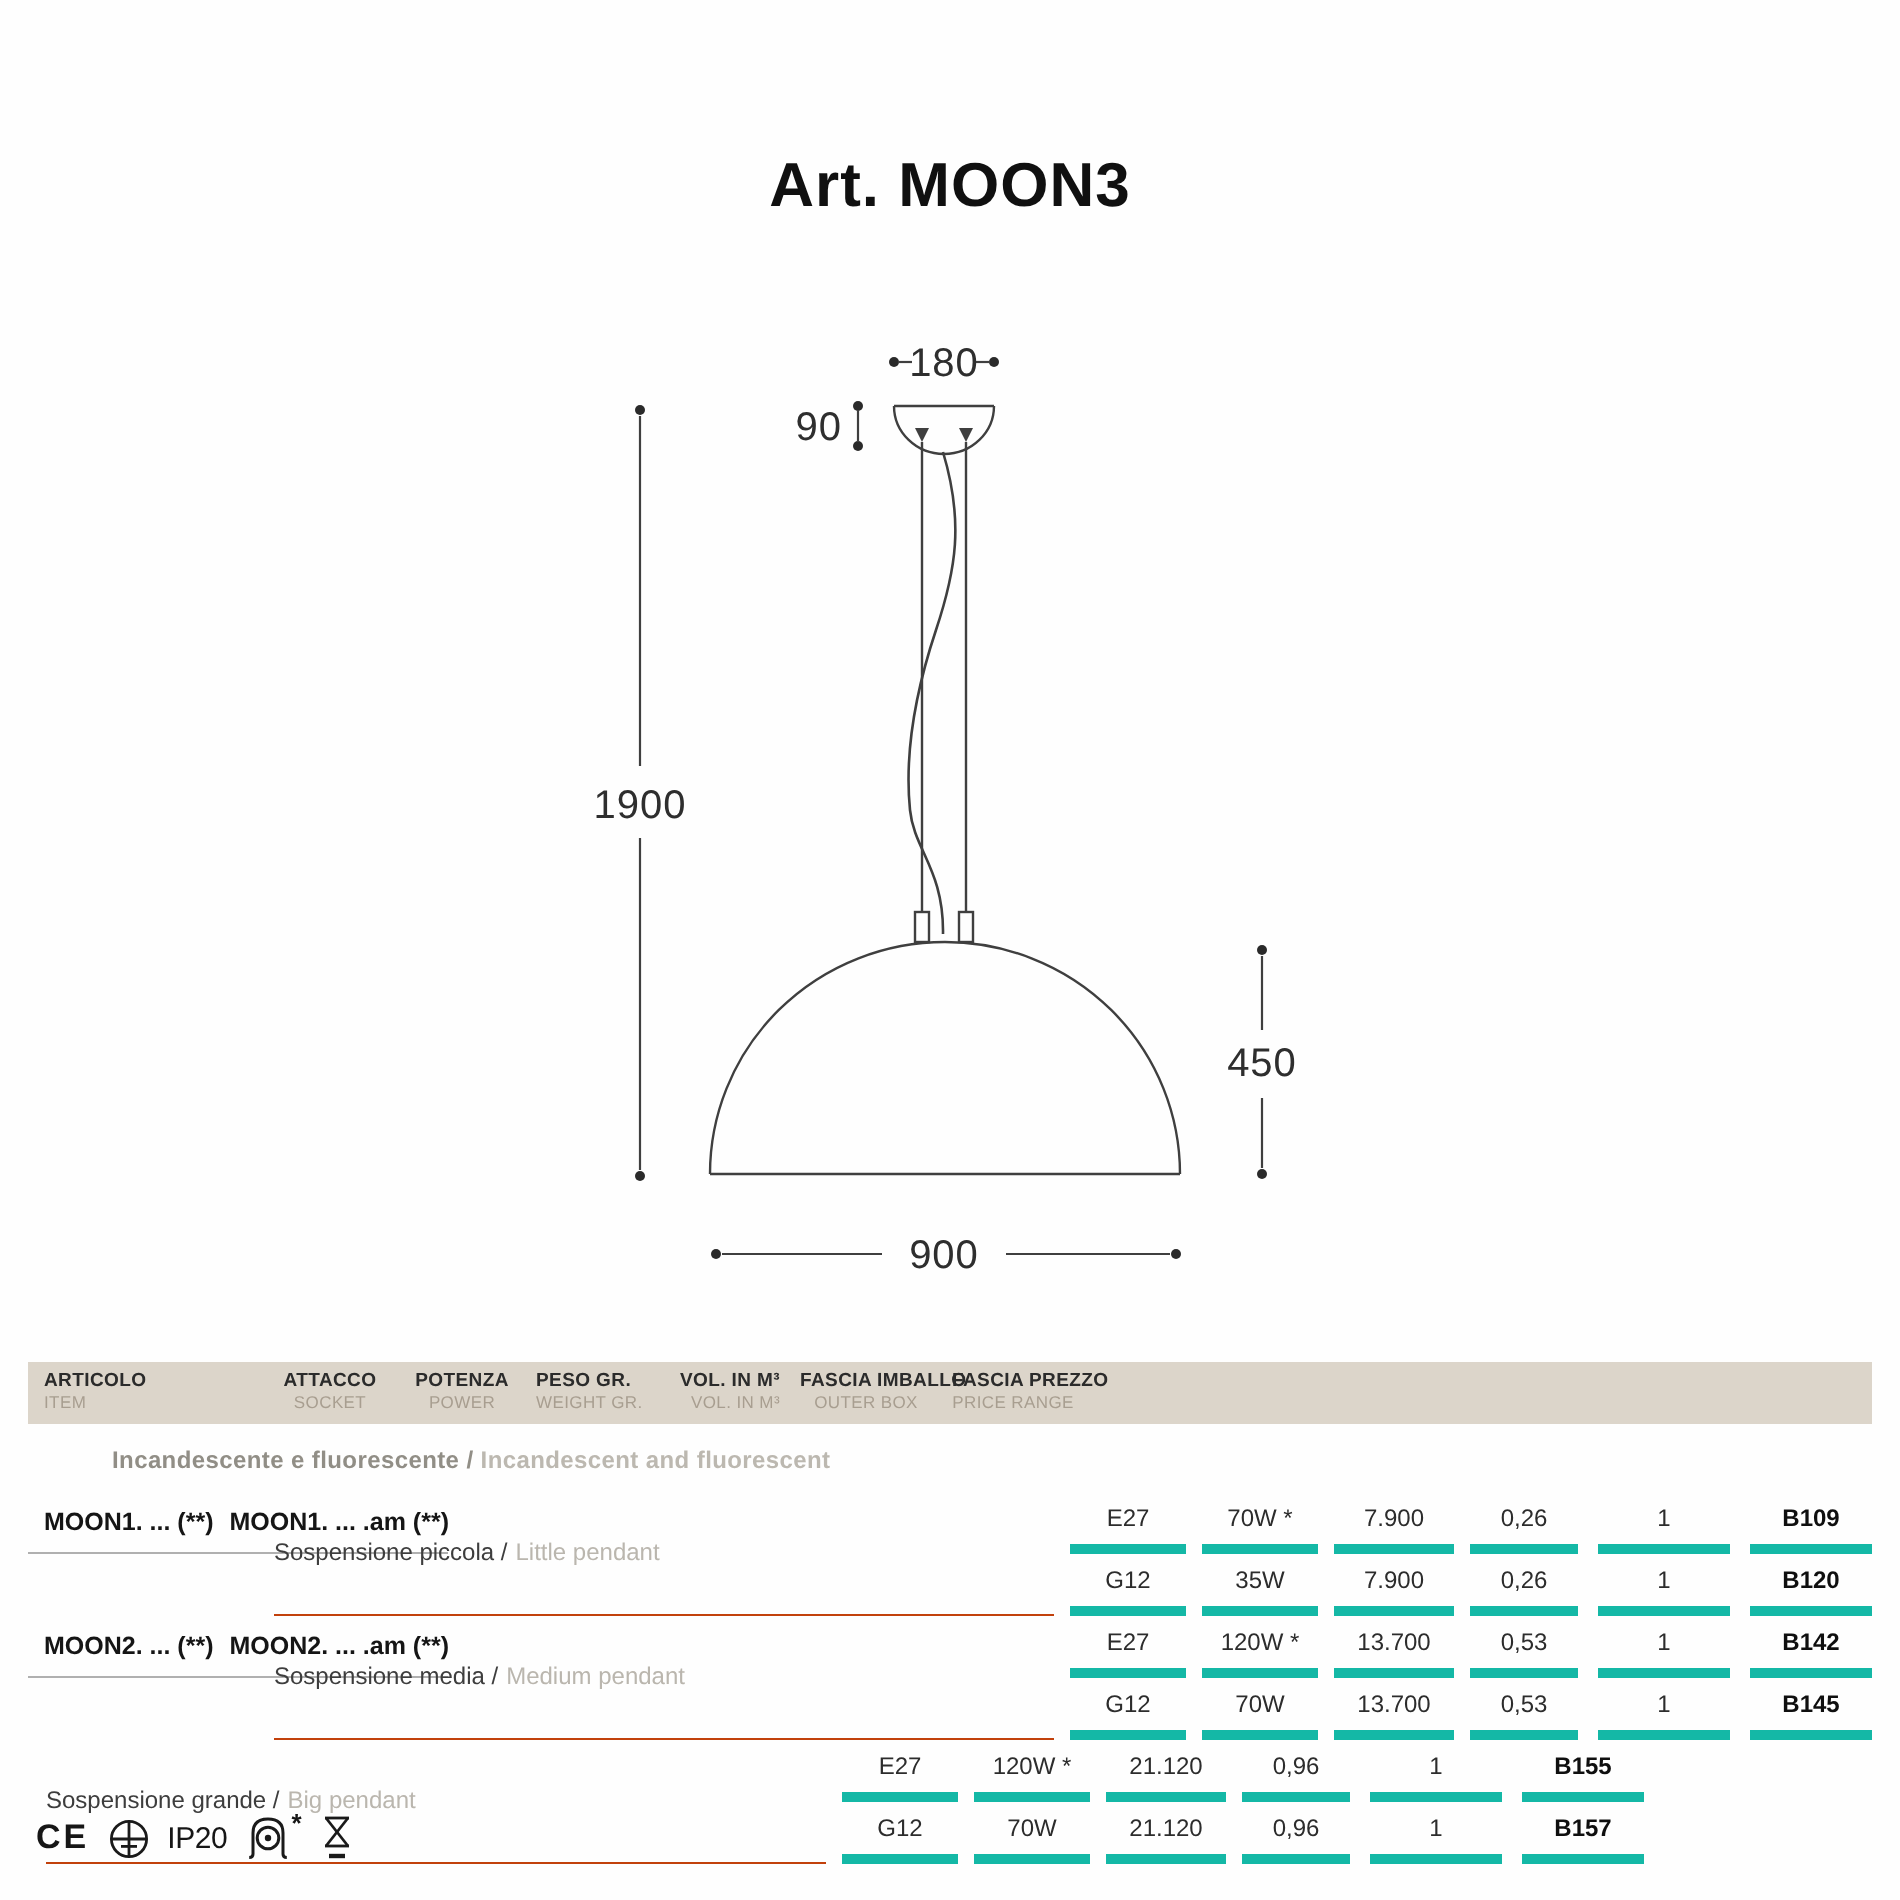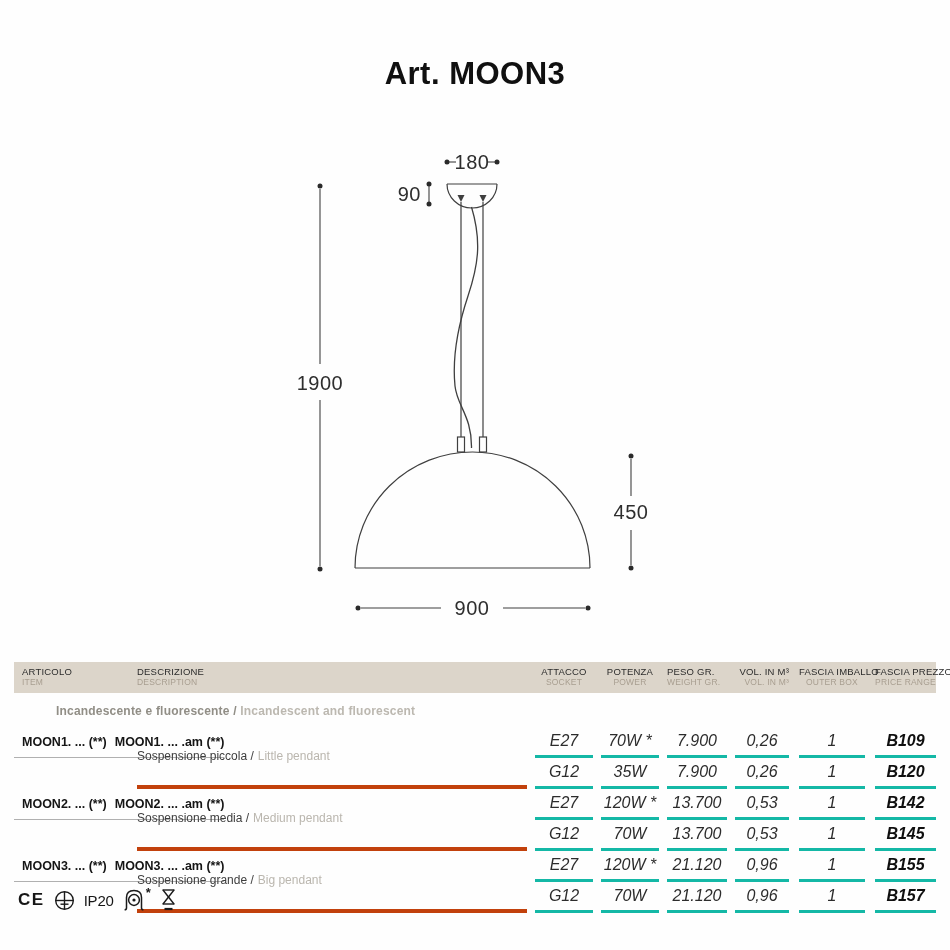--- a/index.html
+++ b/index.html
@@ -4,21 +4,21 @@
 <style>
   html,body{margin:0;padding:0;}
   body{
     width:950px;height:950px;
     background:#fefefe;
     font-family:"Liberation Sans", sans-serif;
     color:#1a1a1a;
     position:relative;
     overflow:hidden;
   }
-  .page{position:absolute;inset:0;}
+  .page{position:absolute;inset:0;margin-top:19px;}
 
   
   .title{
     position:absolute;top:56px;left:0;width:100%;
     text-align:center;margin:0;
     font-size:31px;font-weight:bold;color:#101010;
     letter-spacing:.5px;
   }
 
   
@@ -29,21 +29,21 @@
   }
 
   
   .spec-table{position:absolute;top:662px;left:14px;width:922px;}
   .band{
     display:flex;align-items:flex-start;
     background:#dcd5ca;
     padding:4px 0 5px 0;
   }
   .hcell{line-height:1.2;box-sizing:border-box;white-space:nowrap;}
-  .hit{font-size:9.5px;font-weight:normal;color:#2b2b2b;letter-spacing:.2px;}
+  .hit{font-size:9.5px;font-weight:bold;color:#2b2b2b;letter-spacing:.2px;}
   .hen{font-size:8.5px;color:#a89e90;letter-spacing:.2px;}
 
   
   .c1{width:114px;box-sizing:border-box;padding-left:8px;}
   .c2{width:390px;margin-left:9px;box-sizing:border-box;}
   .c3{width:58px;margin-left:8px;text-align:center;}
   .c4{width:58px;margin-left:8px;text-align:center;}
   .c5{width:60px;margin-left:8px;}
   .c6{width:54px;margin-left:8px;text-align:right;}
   .c7{width:66px;margin-left:10px;text-align:center;}
@@ -59,32 +59,32 @@
   .pair{display:flex;align-items:stretch;}
   .art-col{width:114px;display:flex;flex-direction:row;}
   .art-row{
     height:31px;display:flex;align-items:center;
     border-bottom:1px solid #b0b0b0;
     font-size:12.5px;font-weight:bold;color:#151515;
     padding-left:8px;box-sizing:border-box;white-space:nowrap;
   }
   .desc-col{
     width:390px;margin-left:9px;
-    border-bottom:4px solid #c2410c;
+    border-bottom:1px solid #c2410c;
     display:flex;align-items:center;
     font-size:12px;
   }
   .desc-it{color:#3d3d3d;}
   .desc-en{color:#bab6ae;margin-left:4px;}
   .vals-col{display:flex;flex-direction:column;}
   .val-row{display:flex;height:31px;}
   .vcell{
     display:flex;align-items:center;justify-content:center;
-    border-bottom:3px solid #14b8a6;
-    font-size:16px;color:#2c2c2c;box-sizing:border-box;font-style:italic;
+    border-bottom:5px solid #14b8a6;
+    font-size:12px;color:#2c2c2c;box-sizing:border-box;
   }
   .vcell.price{font-weight:bold;color:#0f0f0f;}
 
   
   .footer{
     position:absolute;top:886px;left:18px;height:28px;
     display:flex;align-items:center;gap:9px;
   }
   .ce-text{font-size:17px;font-weight:bold;letter-spacing:1.5px;color:#161616;}
   .ip-text{font-size:15px;font-weight:normal;color:#161616;letter-spacing:-.2px;}
@@ -163,24 +163,20 @@
     <text class="dim-text" x="472" y="615" text-anchor="middle">900</text>
   </svg>
 
   <div class="spec-table">
 
     <div class="band">
       <div class="hcell c1">
         <div class="hit">ARTICOLO</div>
         <div class="hen">ITEM</div>
       </div>
-      <div class="hcell c2">
-        <div class="hit">DESCRIZIONE</div>
-        <div class="hen">DESCRIPTION</div>
-      </div>
       <div class="hcell c3">
         <div class="hit">ATTACCO</div>
         <div class="hen">SOCKET</div>
       </div>
       <div class="hcell c4">
         <div class="hit">POTENZA</div>
         <div class="hen">POWER</div>
       </div>
       <div class="hcell c5">
         <div class="hit">PESO GR.</div>
@@ -257,24 +253,20 @@
           <div class="vcell c4">70W</div>
           <div class="vcell c5">13.700</div>
           <div class="vcell c6">0,53</div>
           <div class="vcell c7">1</div>
           <div class="vcell c8 price">B145</div>
         </div>
       </div>
     </div>
 
     <div class="pair">
-      <div class="art-col">
-        <div class="art-row">MOON3. ... (**)</div>
-        <div class="art-row">MOON3. ... .am (**)</div>
-      </div>
       <div class="desc-col">
         <span class="desc-it">Sospensione grande /</span>
         <span class="desc-en">Big pendant</span>
       </div>
       <div class="vals-col">
         <div class="val-row">
           <div class="vcell c3">E27</div>
           <div class="vcell c4">120W *</div>
           <div class="vcell c5">21.120</div>
           <div class="vcell c6">0,96</div>

